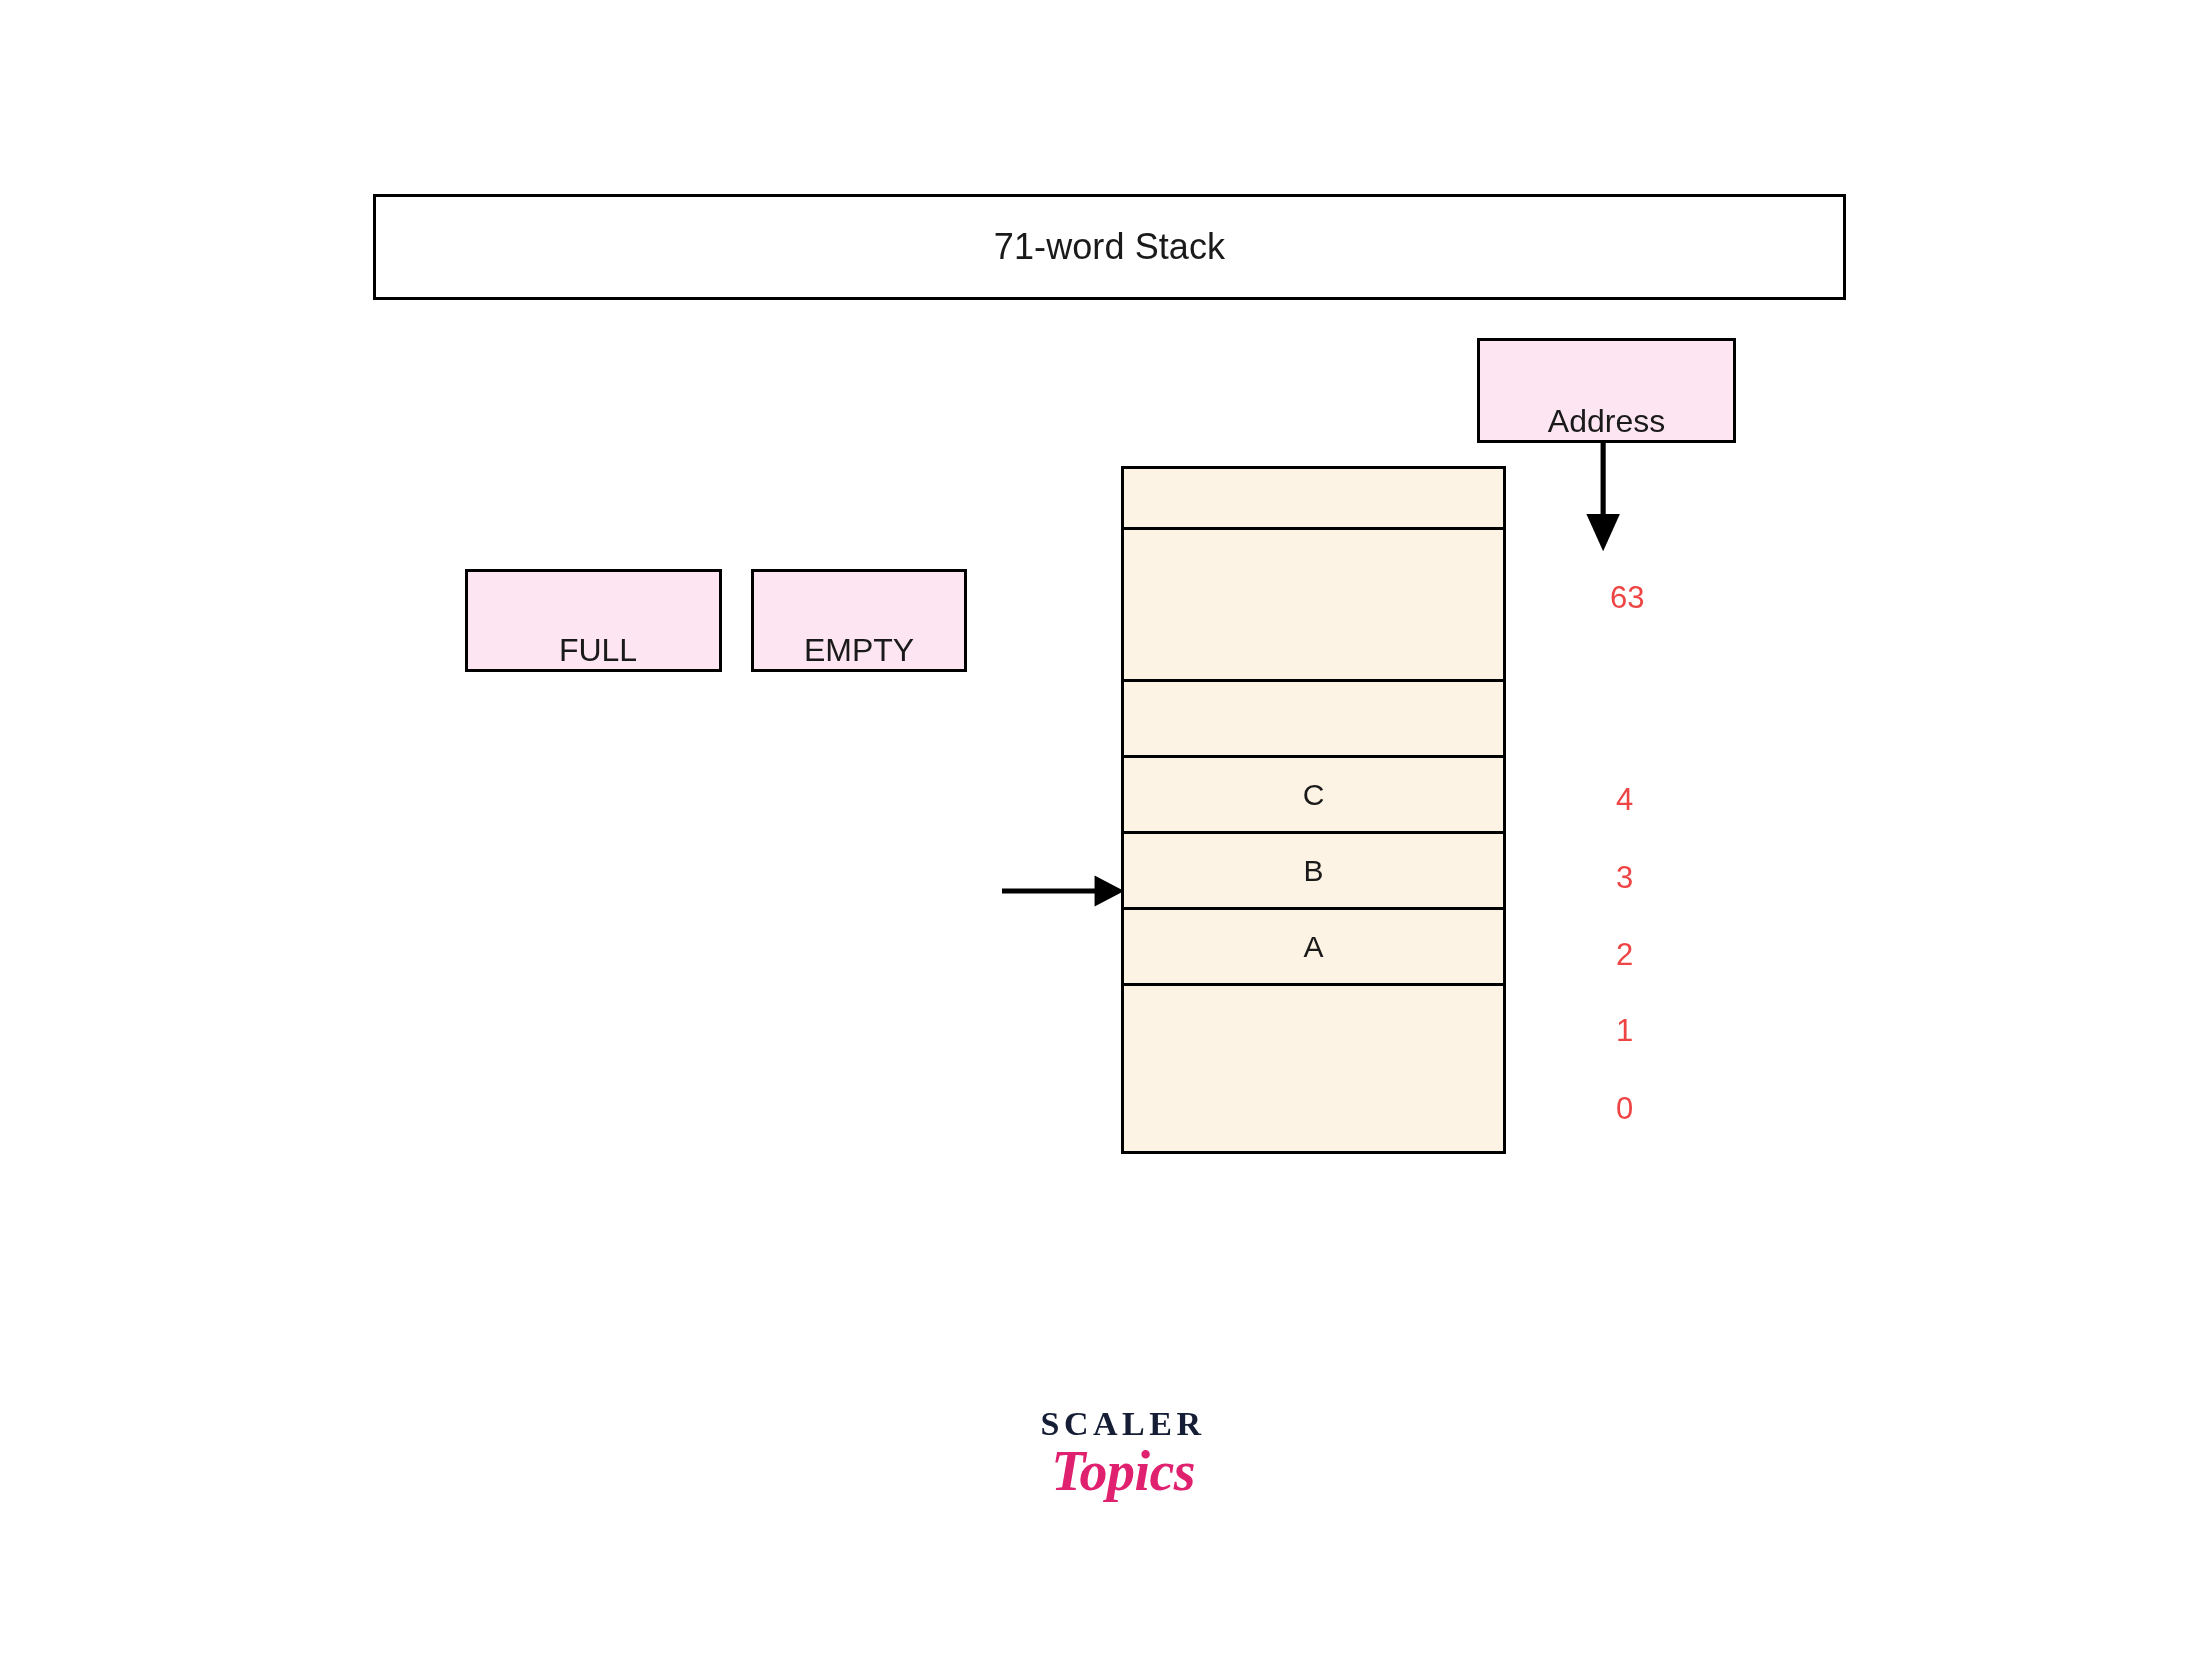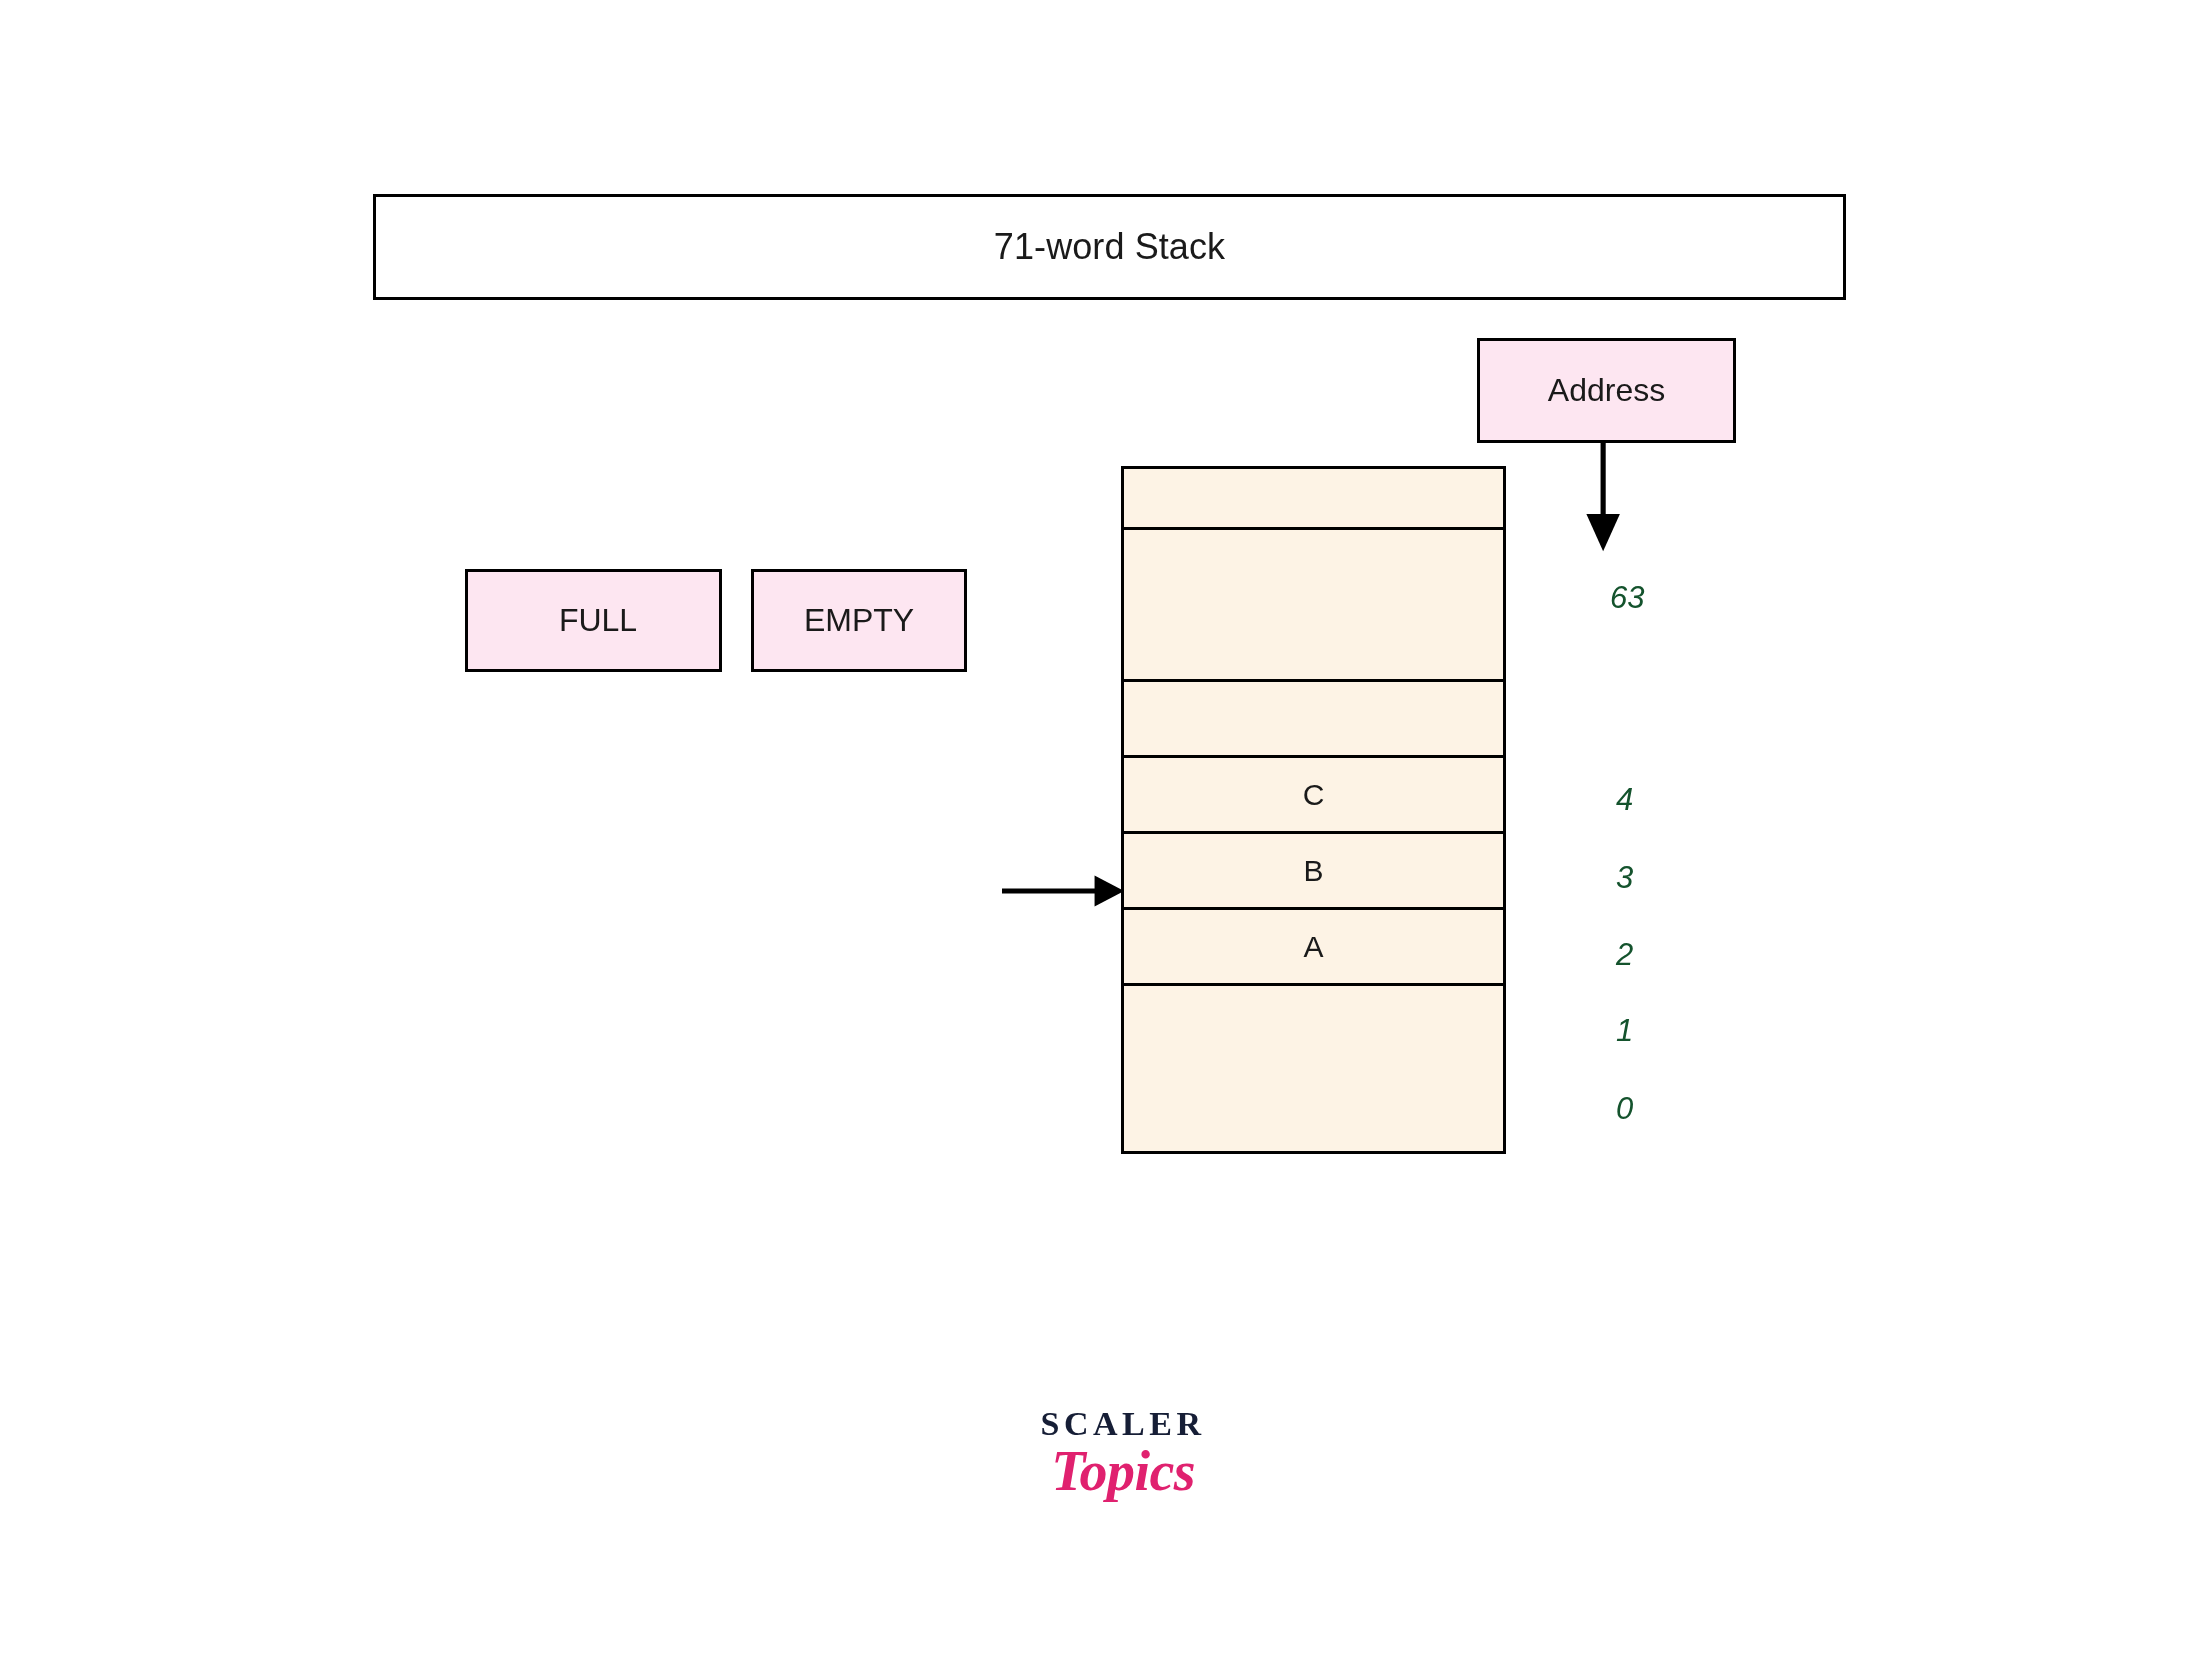--- a/index.html
+++ b/index.html
@@ -28,21 +28,21 @@
     font-size:36px;
     letter-spacing:0.1px;
     color:#1a1a1a;
     font-weight:400;
   }
 
   
   .pinkbox{
     border:3.2px solid #000000;
     background:#fde6f1;
-    display:flex;align-items:center;justify-content:center;
+    display:flex;align-items:flex-end;justify-content:center;
     font-size:32px;
     color:#1a1a1a;
   }
   .box-address{left:1477px; top:338px; width:259px; height:105px;}
   .box-full{left:465px;  top:569px;  width:257px; height:103px;padding-left:9px;}
   .box-empty{left:751px; top:569px; width:216px; height:103px;}
   .box-sp{left:743px;  top:839px; width:258px; height:103px;}
   .box-dr{left:1186px;  top:1180px; width:258px; height:103px;}
 
   
@@ -59,24 +59,23 @@
     display:flex;align-items:center;justify-content:center;
     font-size:30px;
     color:#1a1a1a;
     box-sizing:border-box;
   }
   .cell:last-child{border-bottom:none;}
 
   
   .addr-num{
     font-size:31px;
-    color:#14532d;
+    color:#ef4444;
     text-align:left;
     white-space:nowrap;
-    font-style:italic;
   }
 
   
   .arrow-svg{pointer-events:none;}
 
   
   .logo{
     left:1007px; top:1407px; width:232px; height:148px;
     text-align:center;
   }

